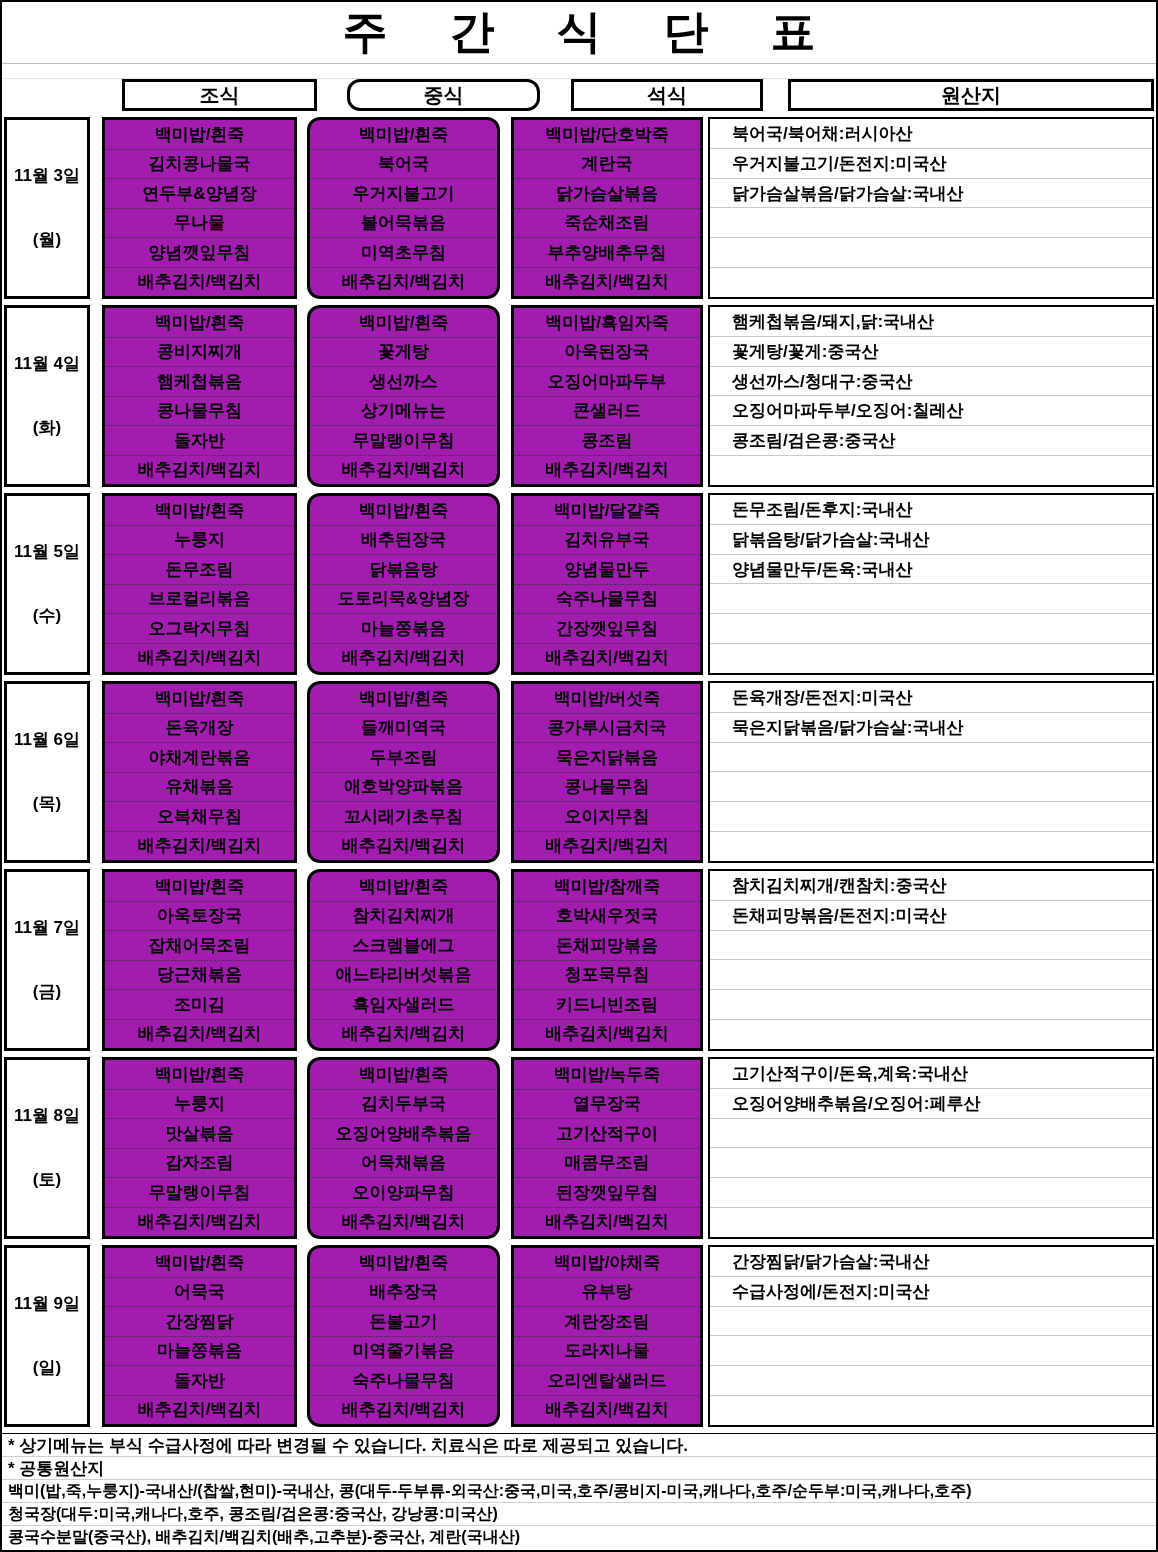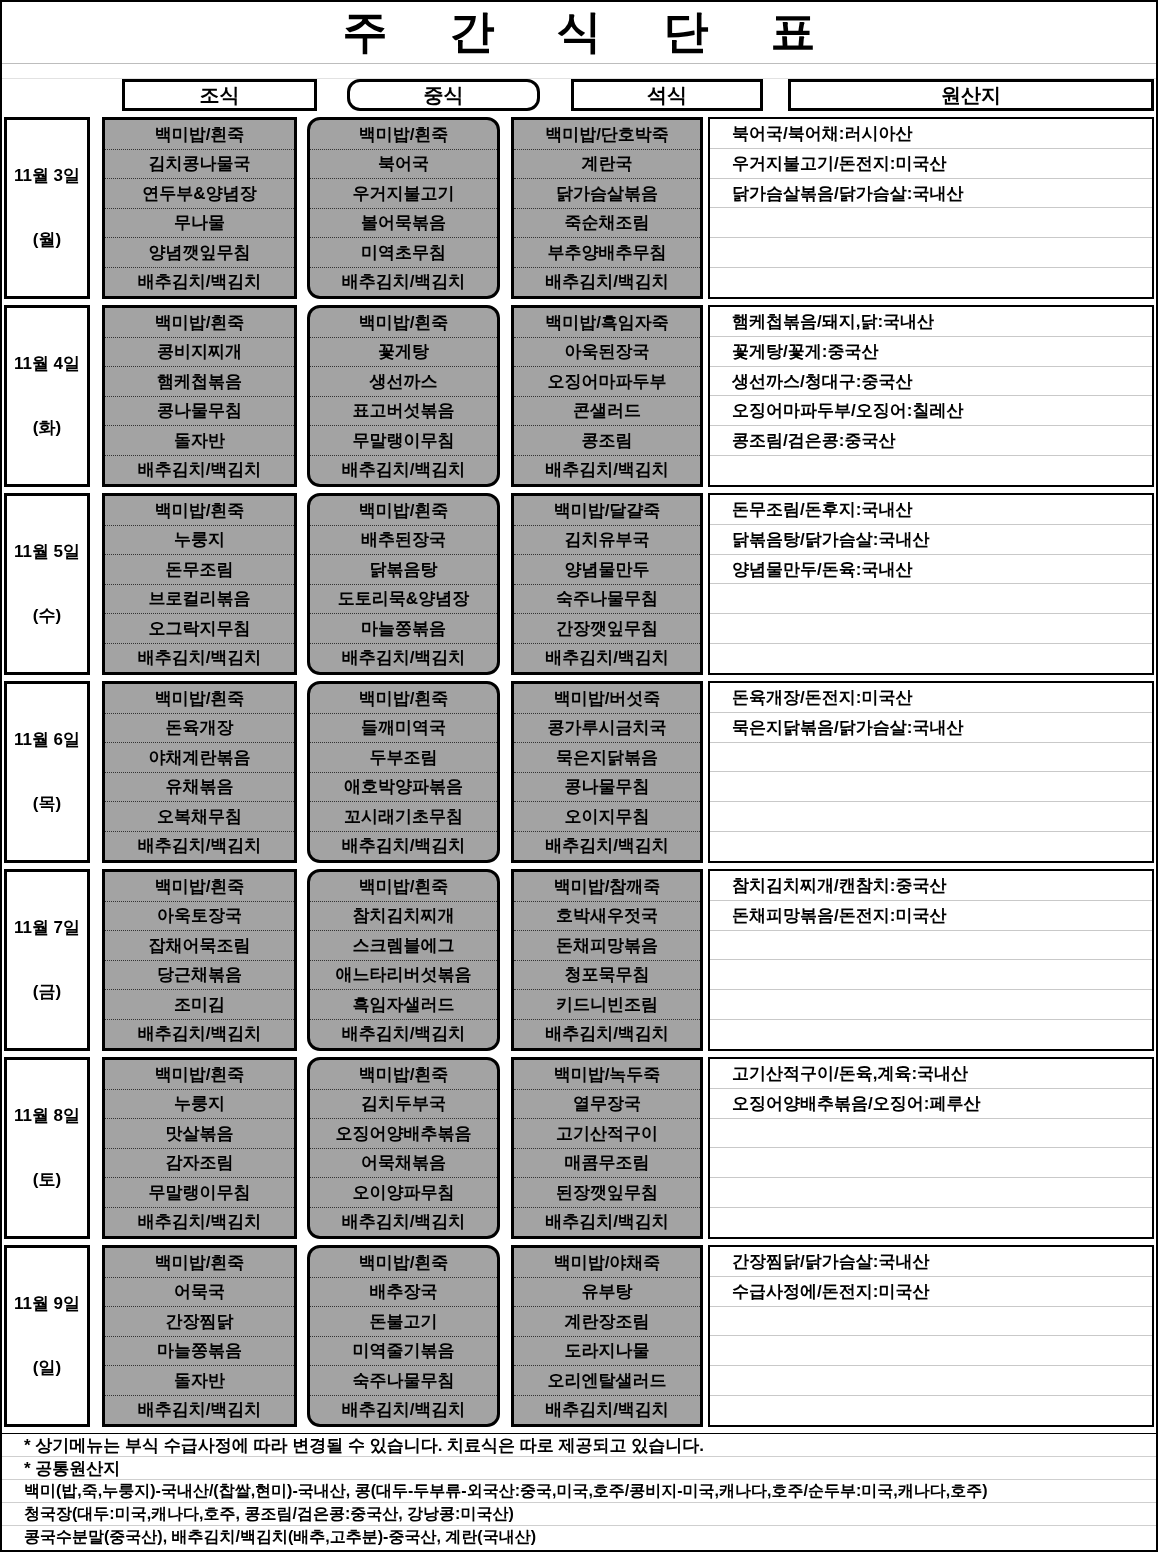--- a/index.html
+++ b/index.html
@@ -56,21 +56,21 @@
     height: 100%;
     display: flex; flex-direction: column;
     align-items: center; justify-content: center;
     font-size: 17px; line-height: 24px;
     text-align: center;
   }
   .meal-box {
     border: 3px solid #000;
     height: 100%;
     display: flex; flex-direction: column;
-    background: #a3a3a3;
+    background: #a21caf;
   }
   .meal-row {
     flex: 1;
     display: flex; align-items: center; justify-content: center;
     font-size: 17px;
     border-bottom: 1px dotted #333;
     white-space: nowrap;
   }
   .meal-row:last-child { border-bottom: none; }
   .origin-box {
@@ -86,21 +86,21 @@
     border-bottom: 1px solid #c9c9c9;
     white-space: nowrap;
   }
   .origin-row:last-child { border-bottom: none; }
 
   
   .notes { border-top: 1px solid #000; }
   .note-row {
     height: 23px;
     display: flex; align-items: center;
-    padding-left: 22px;
+    padding-left: 6px;
     font-size: 16px;
     border-bottom: 1px solid #cfcfcf;
     white-space: nowrap;
     overflow: hidden;
   }
   .note-row:last-child { border-bottom: none; }
 </style>
 </head>
 <body>
 
@@ -168,21 +168,21 @@
       <div class="meal-row">콩비지찌개</div>
       <div class="meal-row">햄케첩볶음</div>
       <div class="meal-row">콩나물무침</div>
       <div class="meal-row">돌자반</div>
       <div class="meal-row">배추김치/백김치</div>
     </div>
     <div class="meal-w2 meal-box">
       <div class="meal-row">백미밥/흰죽</div>
       <div class="meal-row">꽃게탕</div>
       <div class="meal-row">생선까스</div>
-      <div class="meal-row">표고버섯볶음</div>
+      <div class="meal-row">상기메뉴는</div>
       <div class="meal-row">무말랭이무침</div>
       <div class="meal-row">배추김치/백김치</div>
     </div>
     <div class="meal-w3 meal-box">
       <div class="meal-row">백미밥/흑임자죽</div>
       <div class="meal-row">아욱된장국</div>
       <div class="meal-row">오징어마파두부</div>
       <div class="meal-row">콘샐러드</div>
       <div class="meal-row">콩조림</div>
       <div class="meal-row">배추김치/백김치</div>

